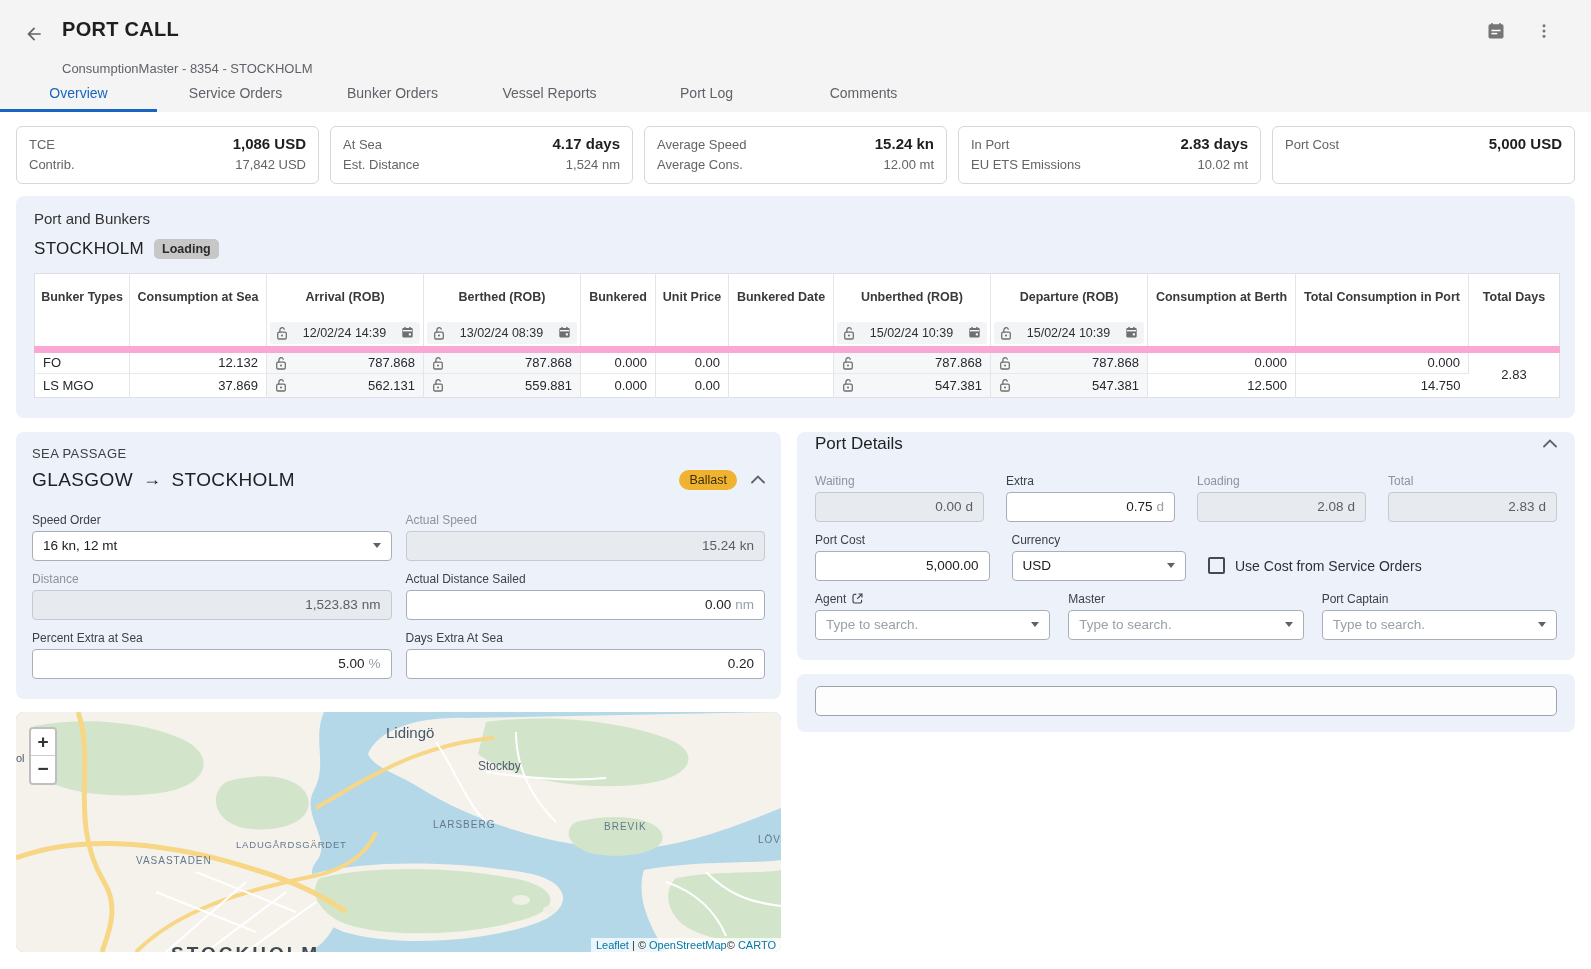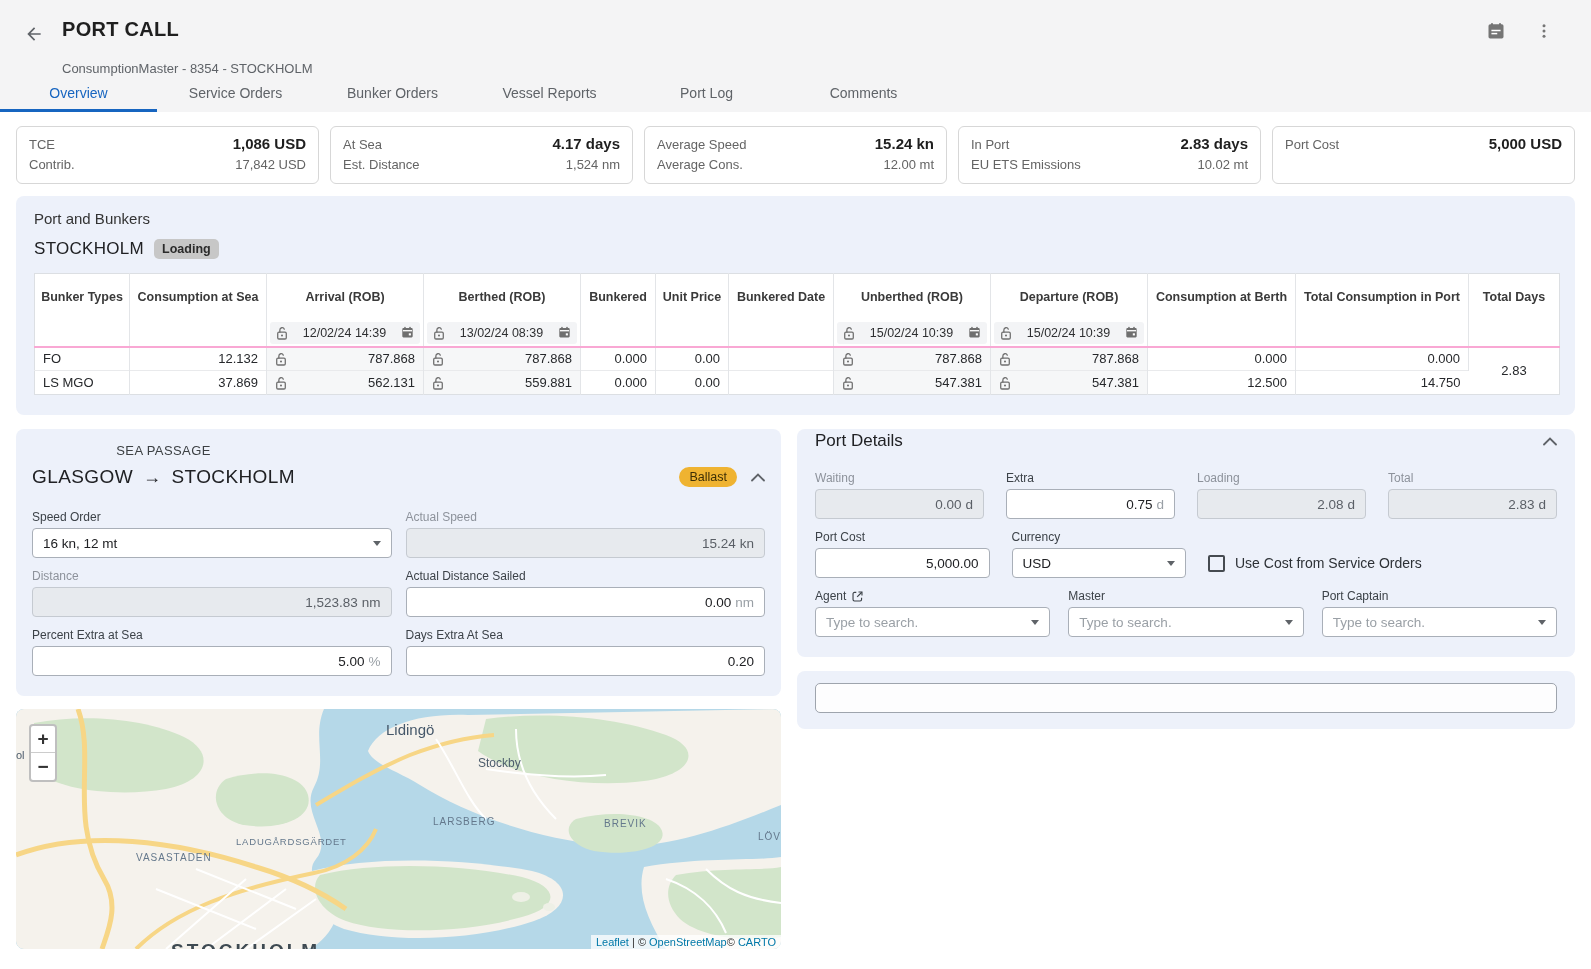--- a/index.html
+++ b/index.html
@@ -37,40 +37,40 @@
   .pb-title { font-size:15px; color:#333; }
   .pb-port-line { display:flex; align-items:center; gap:10px; margin-top:12px; }
   .pb-port-name { font-size:17px; color:#202124; letter-spacing:0.3px; }
   .chip-grey { background:#c7c7c7; color:#2b2b2b; font-size:12.5px; font-weight:bold; border-radius:5px; padding:3px 8px; }
 
   table.bunkers { margin-top:14px; width:100%; border-collapse:collapse; background:#fff; border:1px solid #dcdfe3; table-layout:fixed; }
   table.bunkers th, table.bunkers td { border-right:1px solid #e3e5e8; font-weight:normal; }
   table.bunkers th:last-child, table.bunkers td:last-child { border-right:none; }
   tr.th-row th { font-size:12.5px; font-weight:bold; color:#3a3a3a; text-align:center; height:46px; padding:4px; }
   tr.date-row th { height:27px; padding:2px 3px; }
-  tr.date-row { border-bottom:2px solid #f9a8d4; }
+  tr.date-row { border-bottom:7px solid #f9a8d4; }
   .datepicker { background:#f3f4f6; border-radius:3px; height:22px; display:flex; align-items:center; padding:0 6px; gap:6px; cursor:pointer; }
   .datepicker .dp-date { flex:1; text-align:center; font-size:12.5px; color:#2f3032; }
   tbody tr { border-top:1px solid #e9eaec; }
   tbody td { height:24px; font-size:13px; color:#26282b; padding:0 8px; }
   td.cell-left { text-align:left; }
   td.cell-num { text-align:right; }
   td.cell-rob { background:#f6f7f8; }
   .rob-inner { display:flex; align-items:center; gap:5px; }
   .rob-inner .rob-val { flex:1; text-align:right; }
   td.cell-total { text-align:center; vertical-align:middle; font-size:13px; }
 
   
   .bottom { display:flex; gap:16px; margin:0 16px; align-items:flex-start; }
   .col-left { width:765px; flex:none; }
   .col-right { flex:1; }
 
   
   .sp-card { padding:14px 16px 20px 16px; margin-bottom:13px; }
-  .sp-header { display:flex; align-items:flex-start;text-align:center; }
+  .sp-header { display:flex; align-items:flex-start; }
   .sp-eyebrow { font-size:13px; color:#3c4043; letter-spacing:0.4px; }
   .sp-route { display:flex; align-items:center; gap:10px; font-size:19px; color:#202124; letter-spacing:0.4px; margin-top:8px; }
   .route-arrow { font-size:18px; color:#202124; }
   .sp-header-right { margin-left:auto; display:flex; align-items:center; gap:14px; margin-top:24px; }
   .chip-amber { background:#efb331; color:#3d2f05; font-size:12.5px; border-radius:11px; padding:3px 10px; }
   .collapse-btn { cursor:pointer; display:flex; align-items:center; }
 
   .form-grid-2 { display:grid; grid-template-columns:1fr 1fr; column-gap:14px; row-gap:11px; margin-top:22px; }
   .field-label { font-size:12px; color:#3c4248; margin-bottom:4px; display:flex; align-items:center; gap:5px; }
   .field-label.dim { color:#8d929b; }

